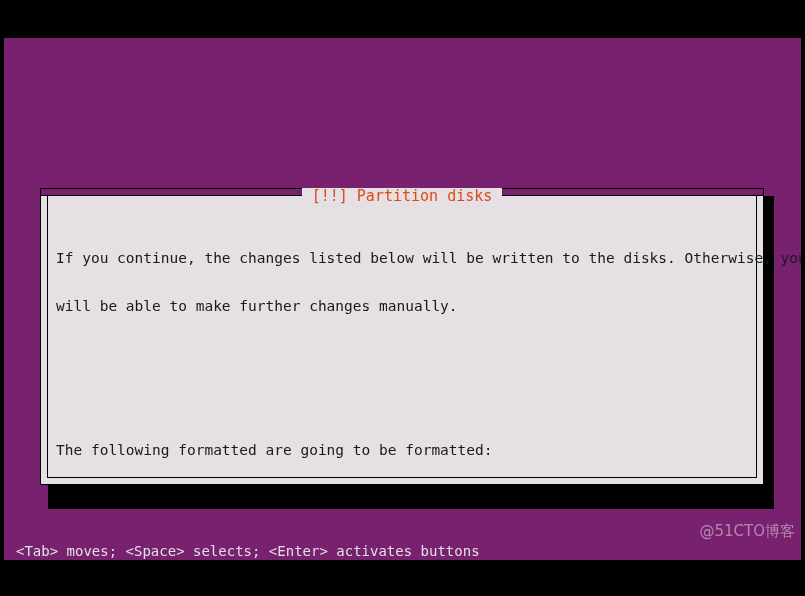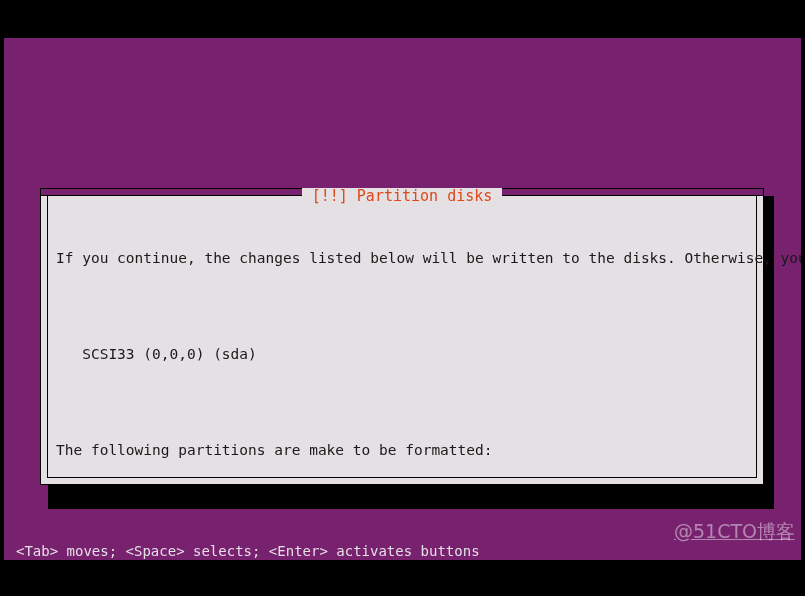--- a/index.html
+++ b/index.html
@@ -154,25 +154,24 @@
     letter-spacing: 0px;
   }
 
   
   #watermark {
     position: absolute;
     right: 6px;
     bottom: 20px;
     color: rgba(255,255,255,0.45);
     font-family: "DejaVu Sans", "Liberation Sans", sans-serif;
-    font-size: 19px;
+    font-size: 15px;
     line-height: 18px;
     white-space: pre;
     pointer-events: none;
-    text-decoration: underline;
   }
 </style>
 </head>
 <body>
 
 <div id="screen">
 
   <div id="desktop">
 
     <div id="dialog-shadow"></div>
@@ -184,24 +183,24 @@
 
       <div id="dialog-frame-outer"></div>
       <div id="dialog-frame-inner"></div>
 
       <div id="dialog-title-wrap">
         <span id="dialog-title">[!!] Partition disks</span>
       </div>
 
       <div id="dialog-body">
         <div class="text-line">If you continue, the changes listed below will be written to the disks. Otherwise, you</div>
+        <div class="text-line">will be able to make further changes manually.</div>
         <div class="blank-line"></div>
-        <div class="text-line">   SCSI33 (0,0,0) (sda)</div>
         <div class="blank-line"></div>
-        <div class="text-line">The following partitions are make to be formatted:</div>
+        <div class="text-line">The following formatted are going to be formatted:</div>
         
         
         
         
         
 
         
       </div>
 
     </div>

